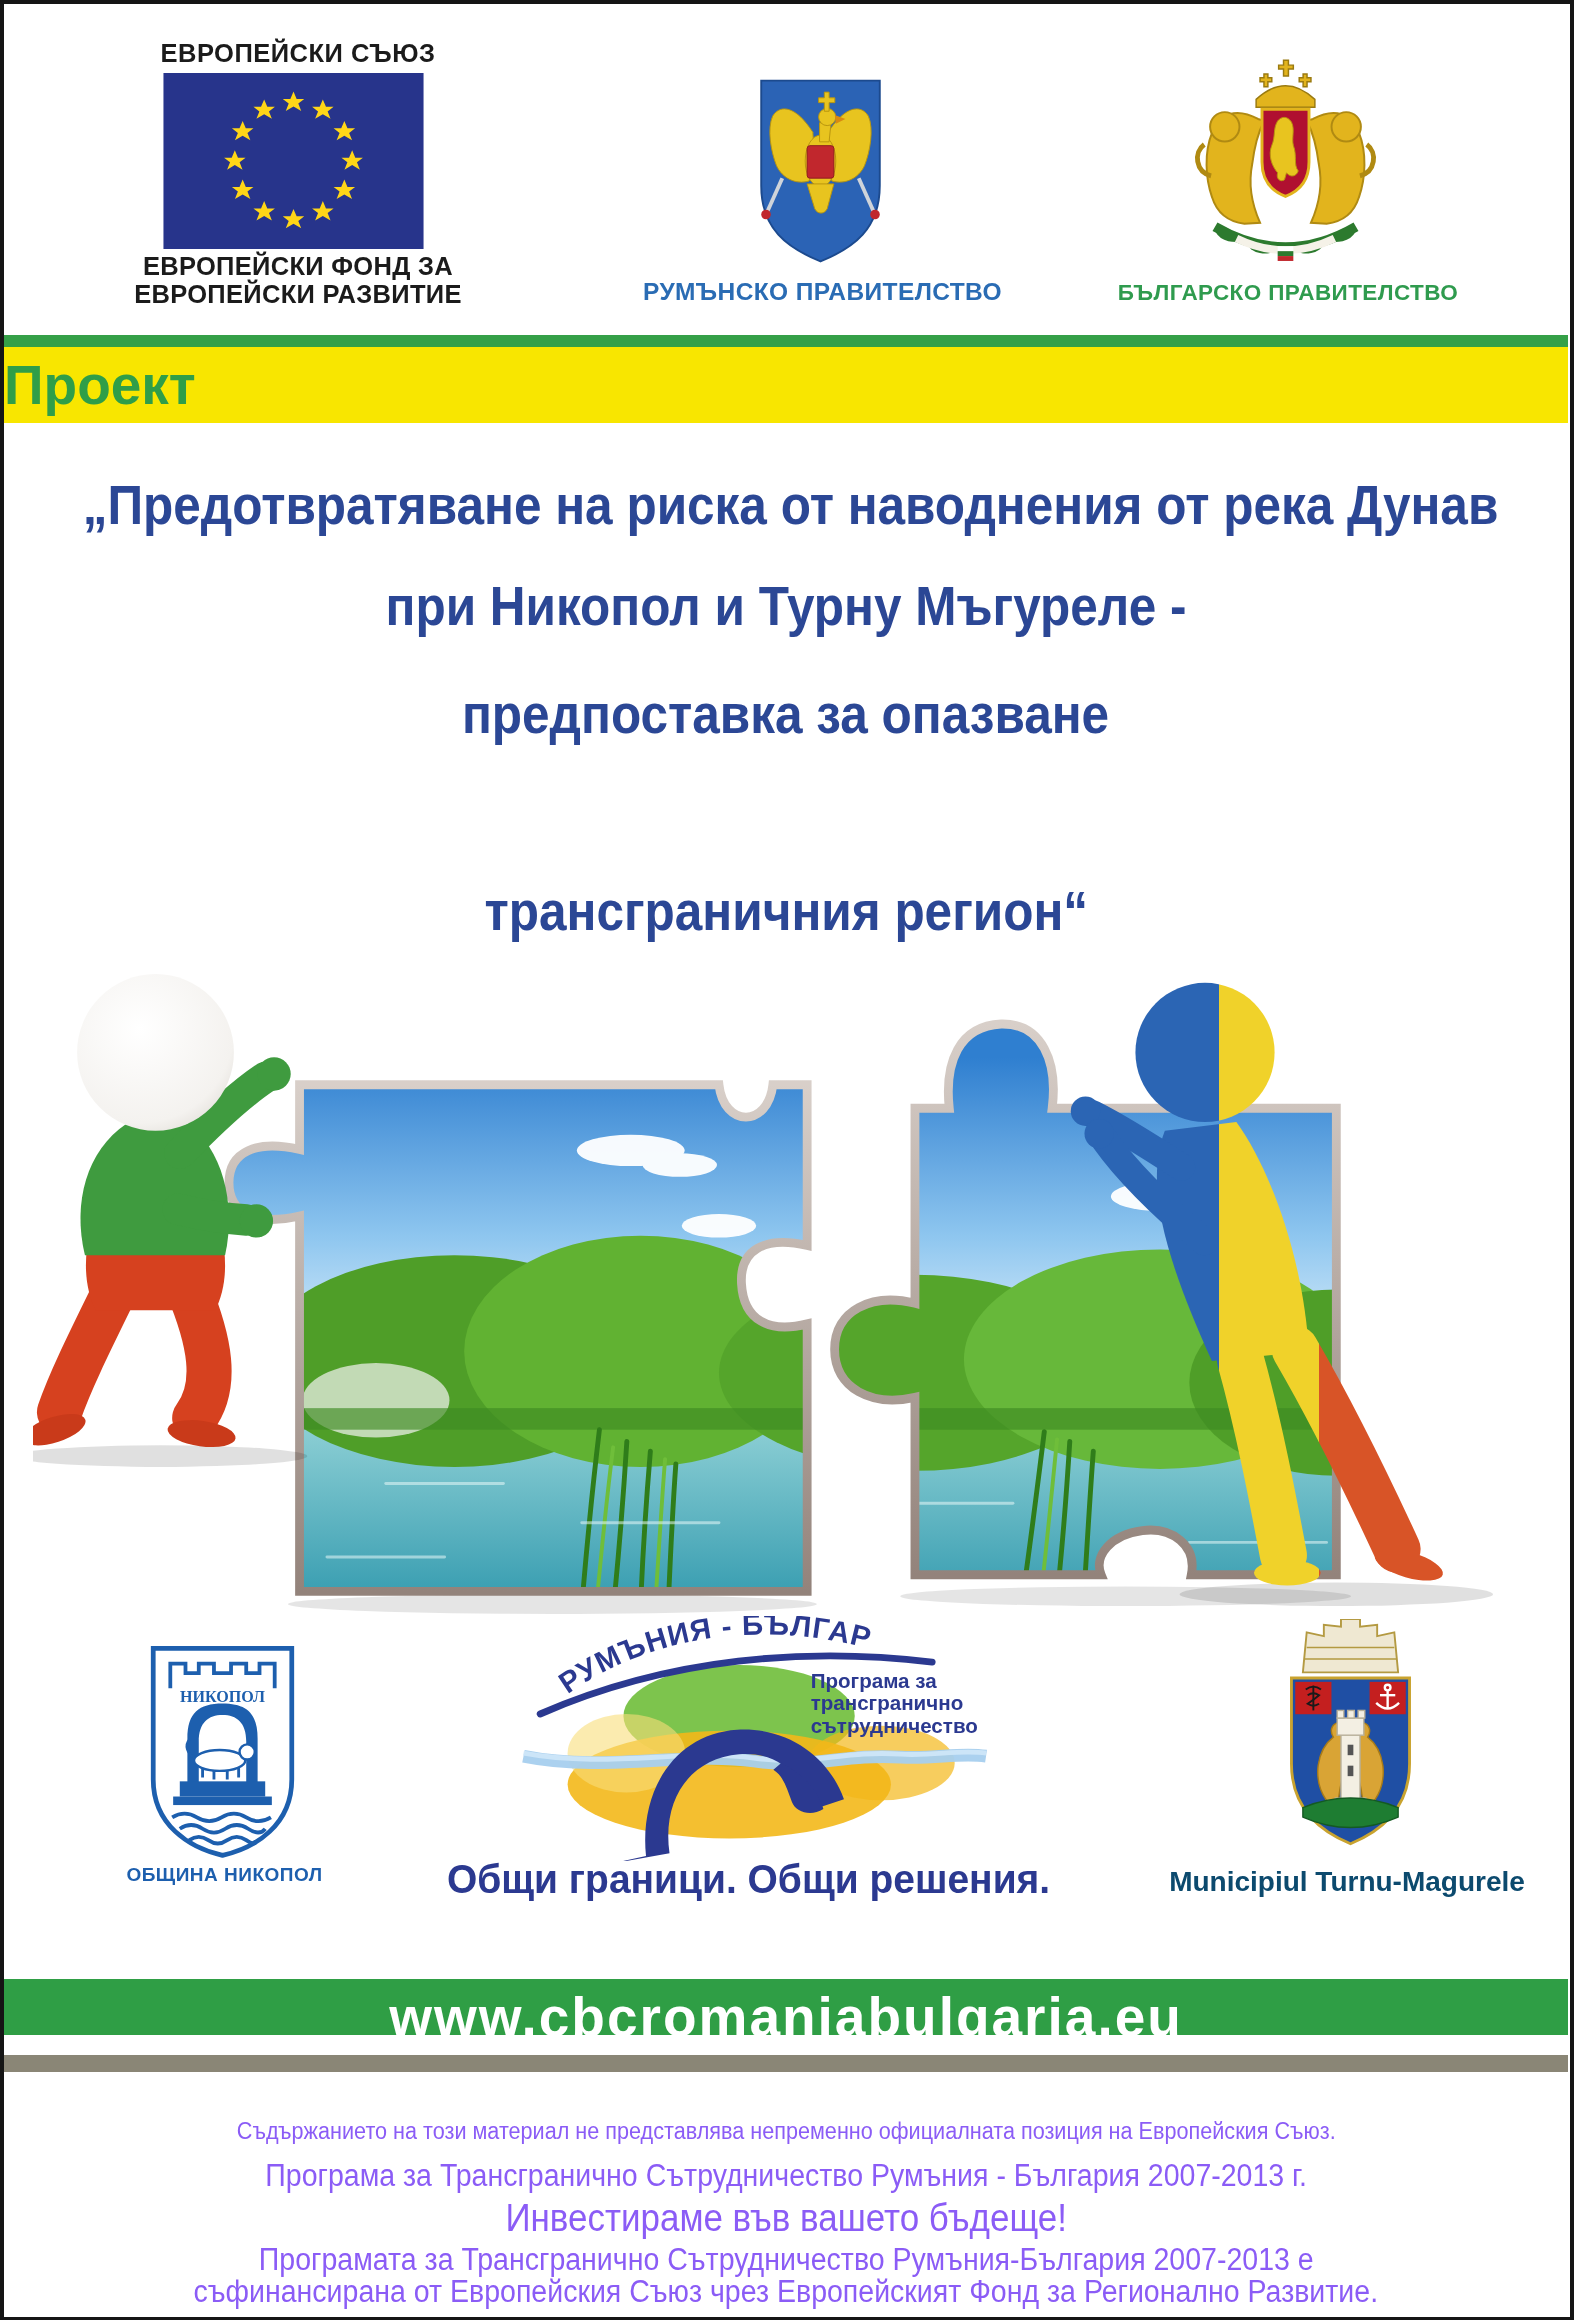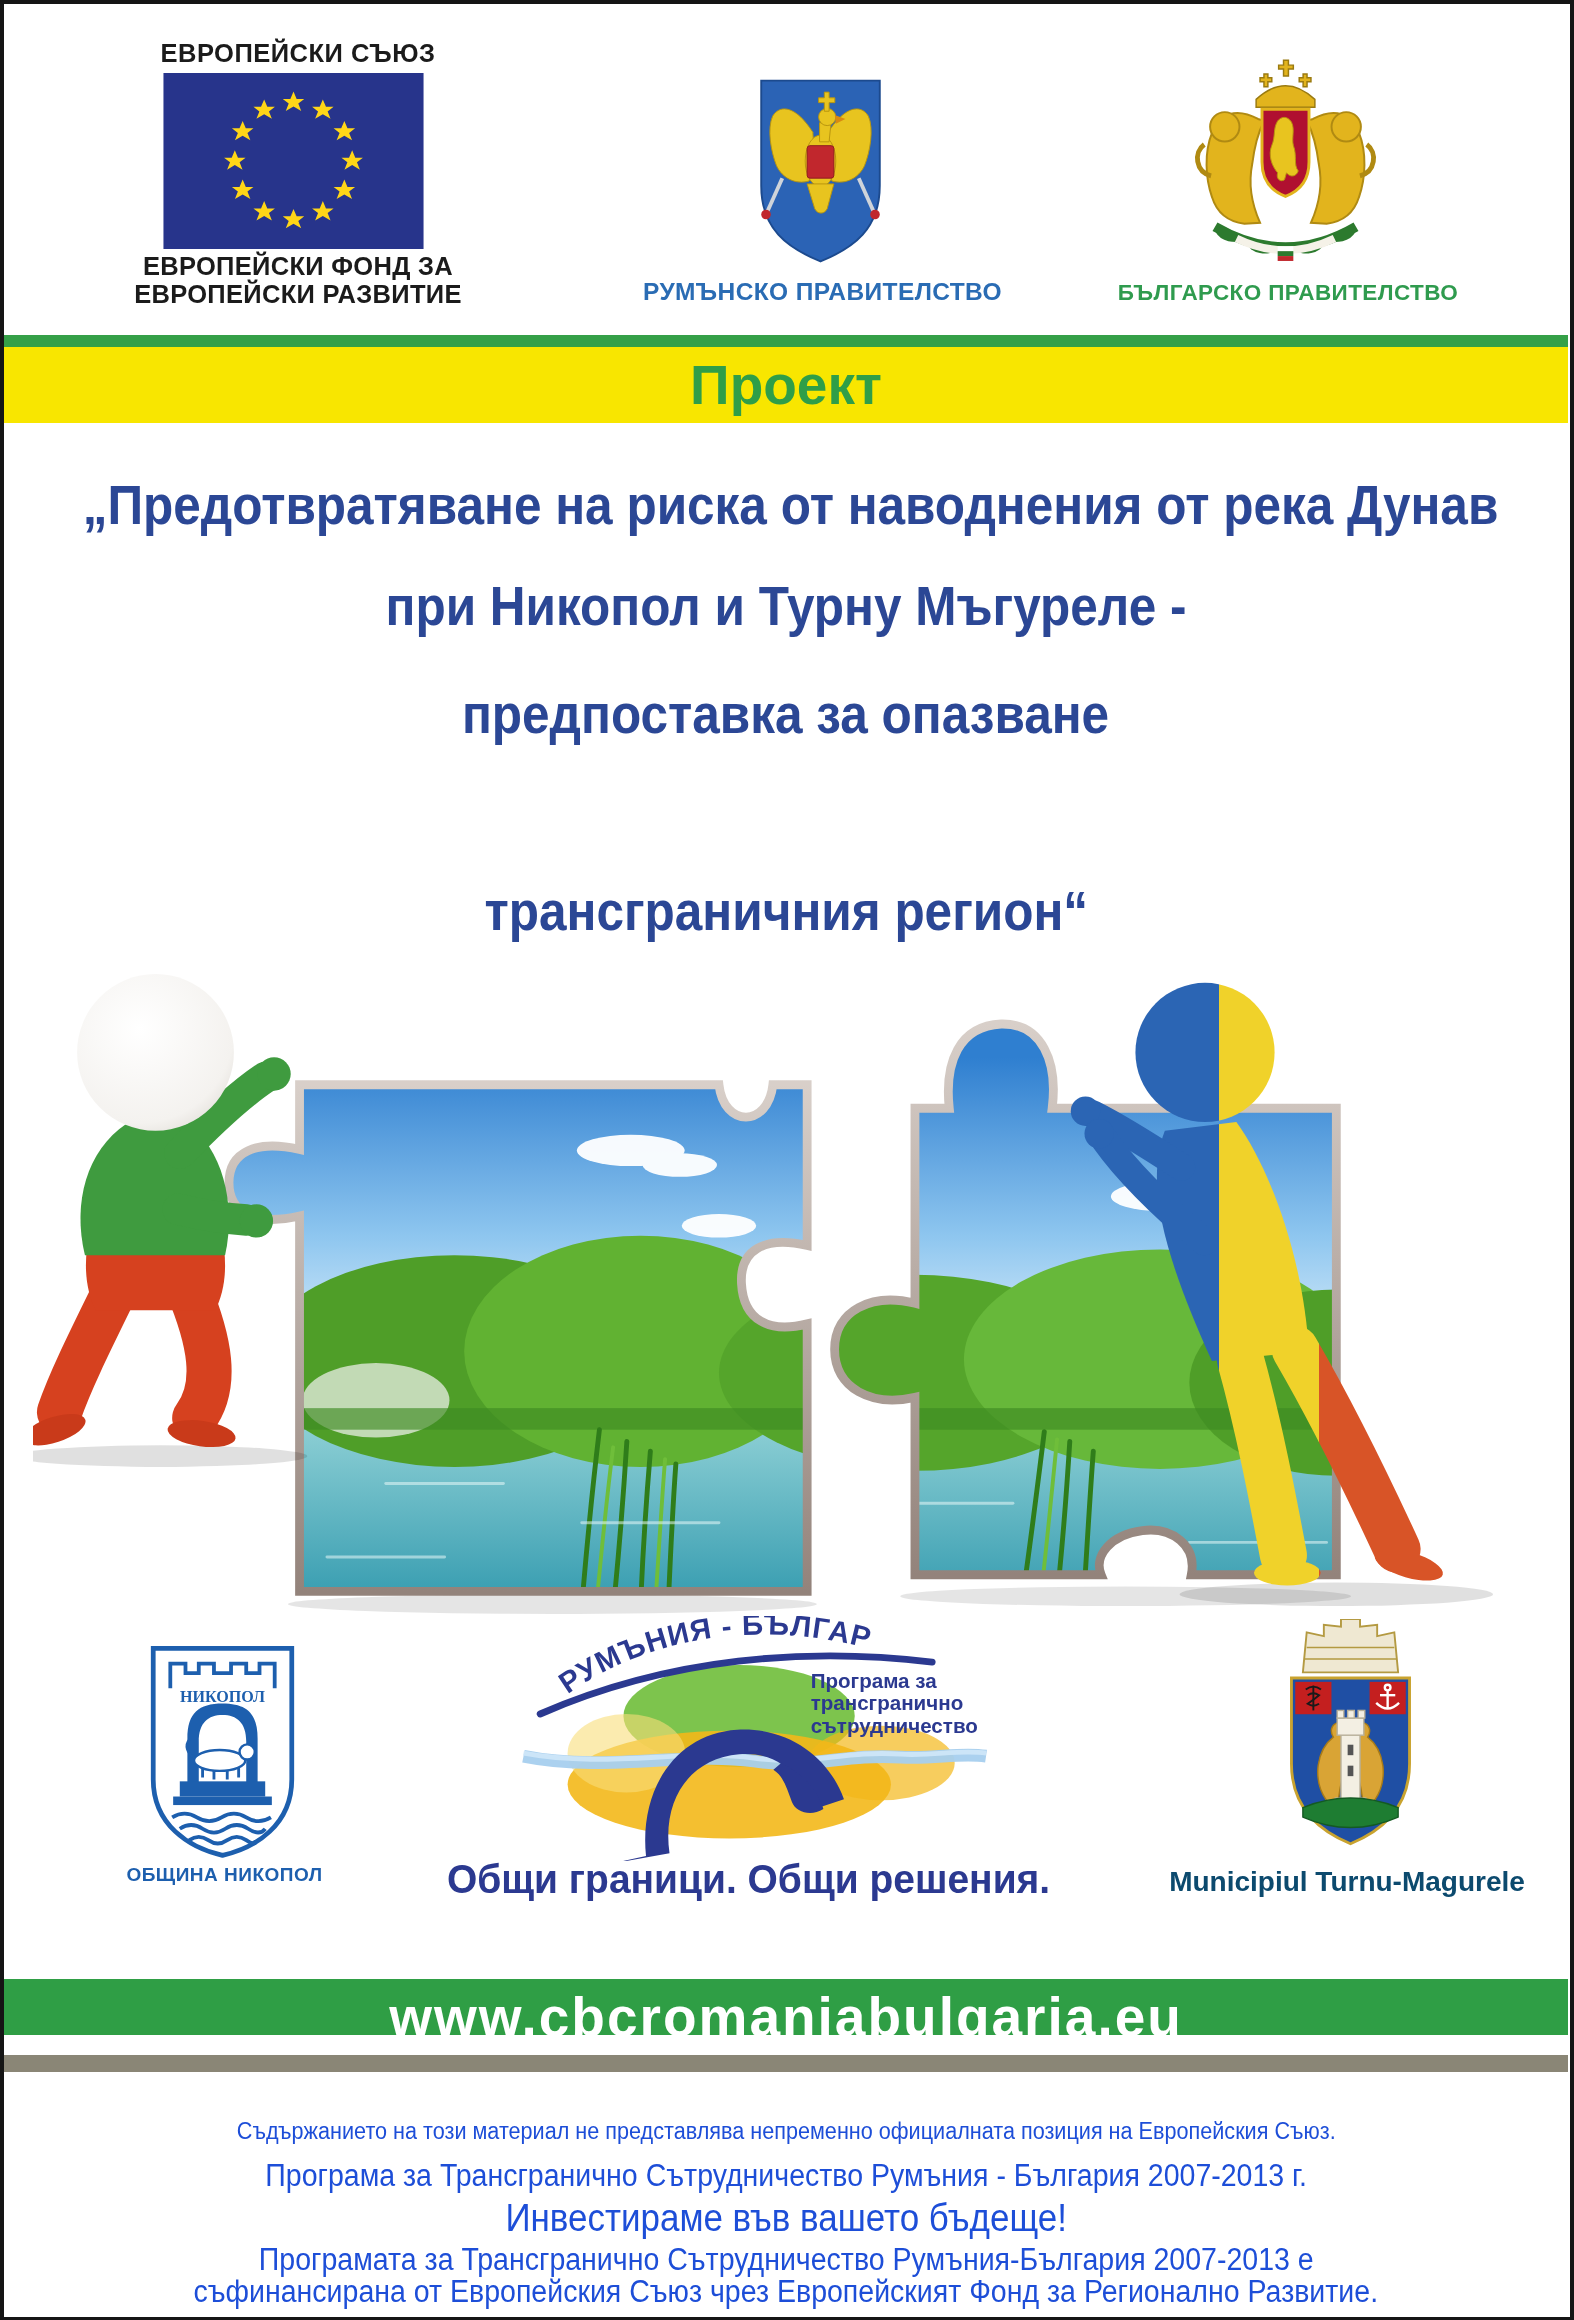--- a/index.html
+++ b/index.html
@@ -14,40 +14,40 @@
 
   
   .eu-title{left:59px;top:35px;width:470px;font-size:25.5px;font-weight:bold;color:#1b1b1b;letter-spacing:0.5px;}
   .eu-fund{left:39px;top:248px;width:510px;font-size:25.5px;font-weight:bold;color:#1b1b1b;line-height:28px;letter-spacing:0.3px;}
   .ro-label{left:598px;top:274px;width:441px;font-size:24.5px;font-weight:bold;color:#2a6cb4;letter-spacing:0.4px;}
   .bg-label{left:1078px;top:276px;width:412px;font-size:22.5px;font-weight:bold;color:#2f9b4e;letter-spacing:0.4px;}
 
   
   .green-strip{left:0;top:331px;width:1564px;height:11.8px;background:#35a048;}
   .yellow-banner{left:0;top:343px;width:1564px;height:76px;background:#f8e600;}
-  .yellow-banner .txt{width:100%;line-height:76px;font-size:55px;font-weight:bold;color:#2f9e48;text-align:center;}
+  .yellow-banner .txt{width:100%;line-height:76px;font-size:55px;font-weight:bold;color:#2f9e48;}
 
   
   .title-line{left:0;width:1564px;text-align:center;color:#2b4795;font-weight:bold;font-size:55px;}
   .title-line span{display:inline-block;transform:scaleX(.90);white-space:nowrap;}
   #t1{top:469px;} #t2{top:570px;} #t3{top:678px;} #t4{top:779px;} #t5{top:875px;}
 
   
   .nikopol-label{left:39px;top:1860px;width:363px;font-size:19px;font-weight:bold;color:#1d5fae;letter-spacing:0.5px;}
   .program-slogan{left:421px;top:1852px;width:647px;font-size:41px;font-weight:bold;color:#2b3990;}
   .program-slogan span{display:inline-block;transform:scaleX(.95);white-space:nowrap;}
   .turnu-label{left:1147px;top:1862px;width:392px;font-size:28px;font-weight:bold;color:#0c4a6e;}
 
   
   .web-banner{left:0;top:1975px;width:1564px;height:56px;background:#2f9e45;}
   .web-banner .txt{width:100%;line-height:76px;text-align:center;color:#ffffff;font-weight:bold;font-size:55px;letter-spacing:2px;}
   .gray-strip{left:0;top:2051px;width:1564px;height:16.7px;background:#8a8676;}
 
   
-  .foot{left:0;width:1564px;text-align:center;color:#1d4ed8;}
+  .foot{left:0;width:1564px;text-align:center;color:#8b5cf6;}
   .foot span{display:inline-block;transform:scaleX(.92);white-space:nowrap;}
   #f1{top:2114px;font-size:23.5px;}
   #f2{top:2154px;font-size:31px;}
   #f3{top:2193px;font-size:38px;}
   #f4{top:2238px;font-size:31px;}
   #f5{top:2270px;font-size:31px;}
 </style>
 </head>
 <body>
 

